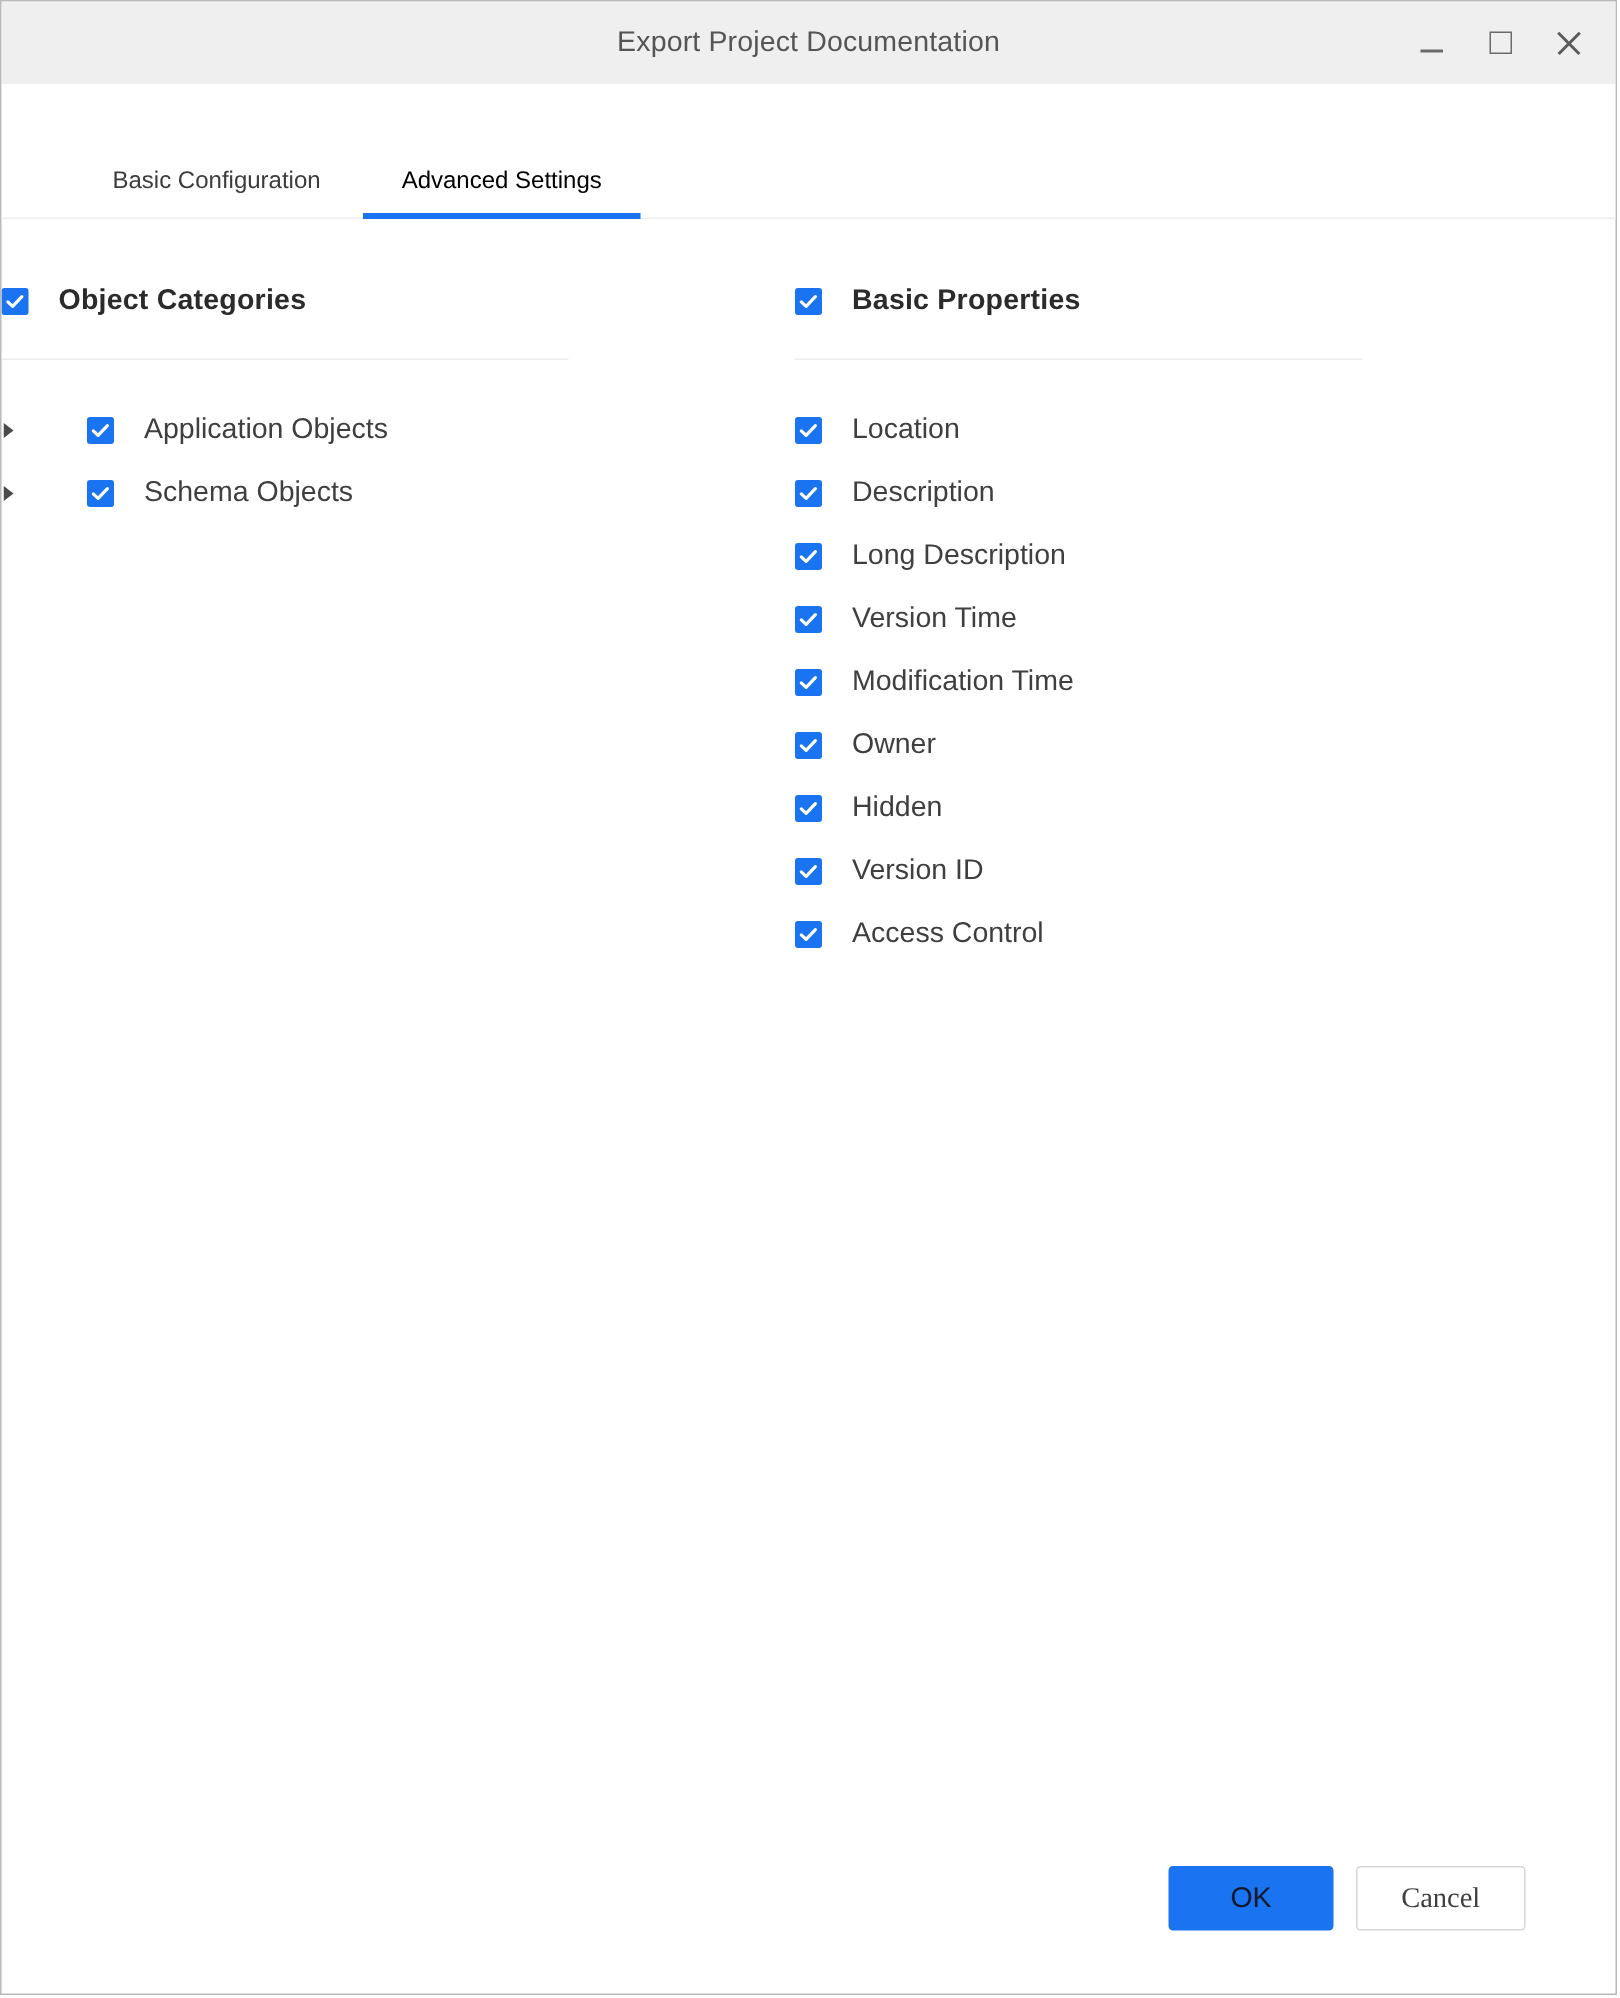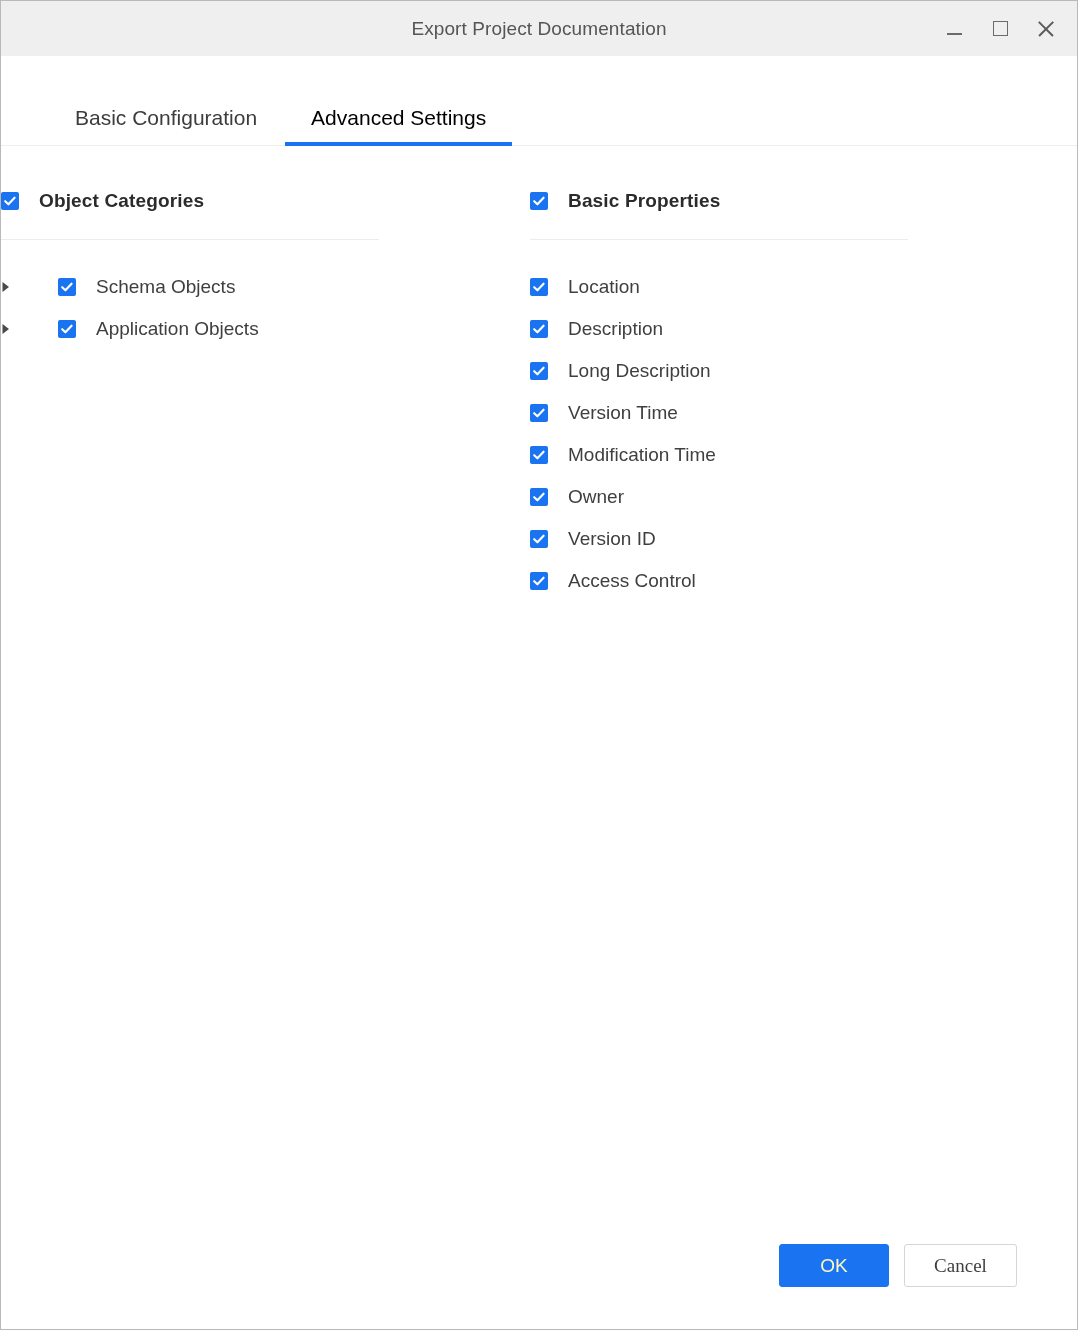--- a/index.html
+++ b/index.html
@@ -99,21 +99,21 @@
   }
   .tabstrip::after {
     content: "";
     position: absolute;
     left: 0; right: 0; bottom: 0;
     height: 1px;
     background: #eeeeee;
   }
   .tab {
     position: relative;
-    font-size: 21px;
+    font-size: 16px;
     color: #3c3c3c;
     padding: 0 0 16px 0;
     margin-right: 30px;
     cursor: default;
     white-space: nowrap;
     z-index: 2;
   }
   .tab.active {
     color: #000000;
     padding-left: 26px;
@@ -221,21 +221,21 @@
     border-radius: 3px;
     display: flex;
     align-items: center;
     justify-content: center;
     cursor: default;
     box-sizing: border-box;
     padding: 0 18px;
   }
   .btn-primary {
     background: #1a73f0;
-    color: #fef9c3;
+    color: #0f172a;
     border: 1px solid #1a73f0;
     width: 110px;
     margin-right: 15px;
   }
   .btn-secondary {
     background: #ffffff;
     color: #3f3f3f;
     border: 1px solid #d6d6d6;
     width: 113px;
     font-family: Liberation Serif, serif;
@@ -289,36 +289,36 @@
           <svg width="10" height="12" viewBox="0 0 10 12" aria-hidden="true">
             <path d="M1.5 1 L8 6 L1.5 11 Z" fill="#4a4a4a"></path>
           </svg>
         </span>
         <span class="tree-indent"></span>
         <span class="checkbox">
           <svg width="14" height="14" viewBox="0 0 14 14" aria-hidden="true">
             <path d="M2.2 7.2 L5.4 10.3 L11.6 3.7" fill="none" stroke="#ffffff" stroke-width="2.1" stroke-linecap="round" stroke-linejoin="round"></path>
           </svg>
         </span>
-        <span class="cb-label">Schema Objects</span>
+        <span class="cb-label">Application Objects</span>
       </div>
 
       <div class="cb-row tree-row">
         <span class="caret">
           <svg width="10" height="12" viewBox="0 0 10 12" aria-hidden="true">
             <path d="M1.5 1 L8 6 L1.5 11 Z" fill="#4a4a4a"></path>
           </svg>
         </span>
         <span class="tree-indent"></span>
         <span class="checkbox">
           <svg width="14" height="14" viewBox="0 0 14 14" aria-hidden="true">
             <path d="M2.2 7.2 L5.4 10.3 L11.6 3.7" fill="none" stroke="#ffffff" stroke-width="2.1" stroke-linecap="round" stroke-linejoin="round"></path>
           </svg>
         </span>
-        <span class="cb-label">Application Objects</span>
+        <span class="cb-label">Schema Objects</span>
       </div>
     </div>
 
     <div class="column right">
       <div class="section-header">
         <span class="checkbox">
           <svg width="14" height="14" viewBox="0 0 14 14" aria-hidden="true">
             <path d="M2.2 7.2 L5.4 10.3 L11.6 3.7" fill="none" stroke="#ffffff" stroke-width="2.1" stroke-linecap="round" stroke-linejoin="round"></path>
           </svg>
         </span>
@@ -374,20 +374,28 @@
 
       <div class="cb-row">
         <span class="checkbox">
           <svg width="14" height="14" viewBox="0 0 14 14" aria-hidden="true">
               <path d="M2.2 7.2 L5.4 10.3 L11.6 3.7" fill="none" stroke="#ffffff" stroke-width="2.1" stroke-linecap="round" stroke-linejoin="round"></path>
             </svg>
         </span>
         <span class="cb-label">Owner</span>
       </div>
 
+      <div class="cb-row">
+        <span class="checkbox">
+          <svg width="14" height="14" viewBox="0 0 14 14" aria-hidden="true">
+              <path d="M2.2 7.2 L5.4 10.3 L11.6 3.7" fill="none" stroke="#ffffff" stroke-width="2.1" stroke-linecap="round" stroke-linejoin="round"></path>
+            </svg>
+        </span>
+        <span class="cb-label">Hidden</span>
+      </div>
 
 
       <div class="cb-row">
         <span class="checkbox">
           <svg width="14" height="14" viewBox="0 0 14 14" aria-hidden="true">
               <path d="M2.2 7.2 L5.4 10.3 L11.6 3.7" fill="none" stroke="#ffffff" stroke-width="2.1" stroke-linecap="round" stroke-linejoin="round"></path>
             </svg>
         </span>
         <span class="cb-label">Version ID</span>
       </div>

